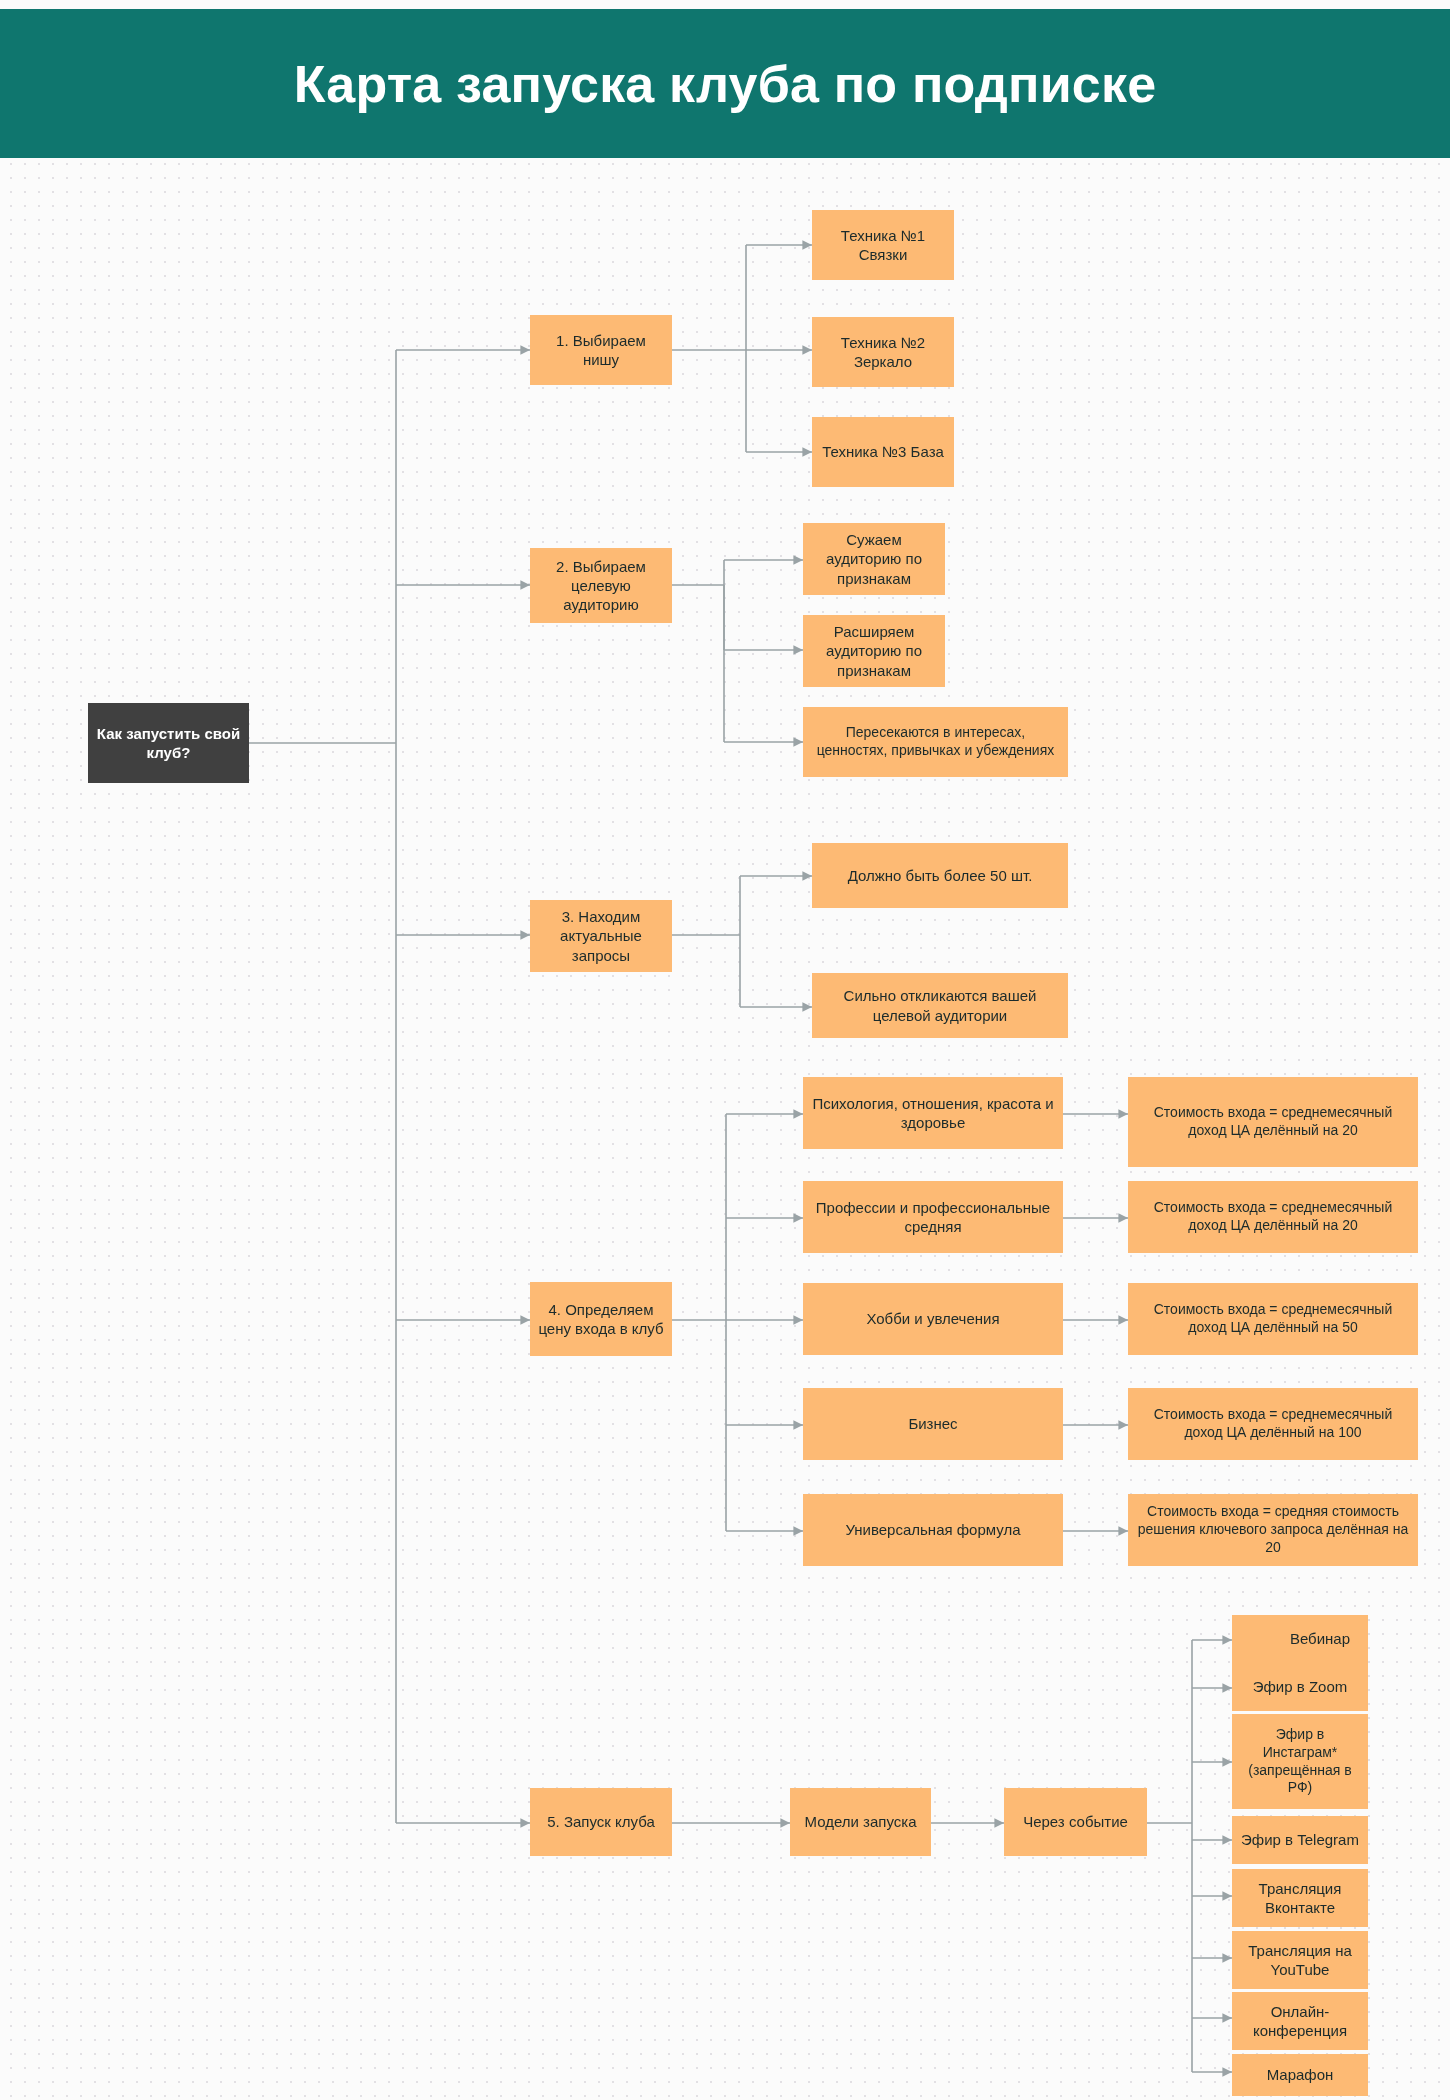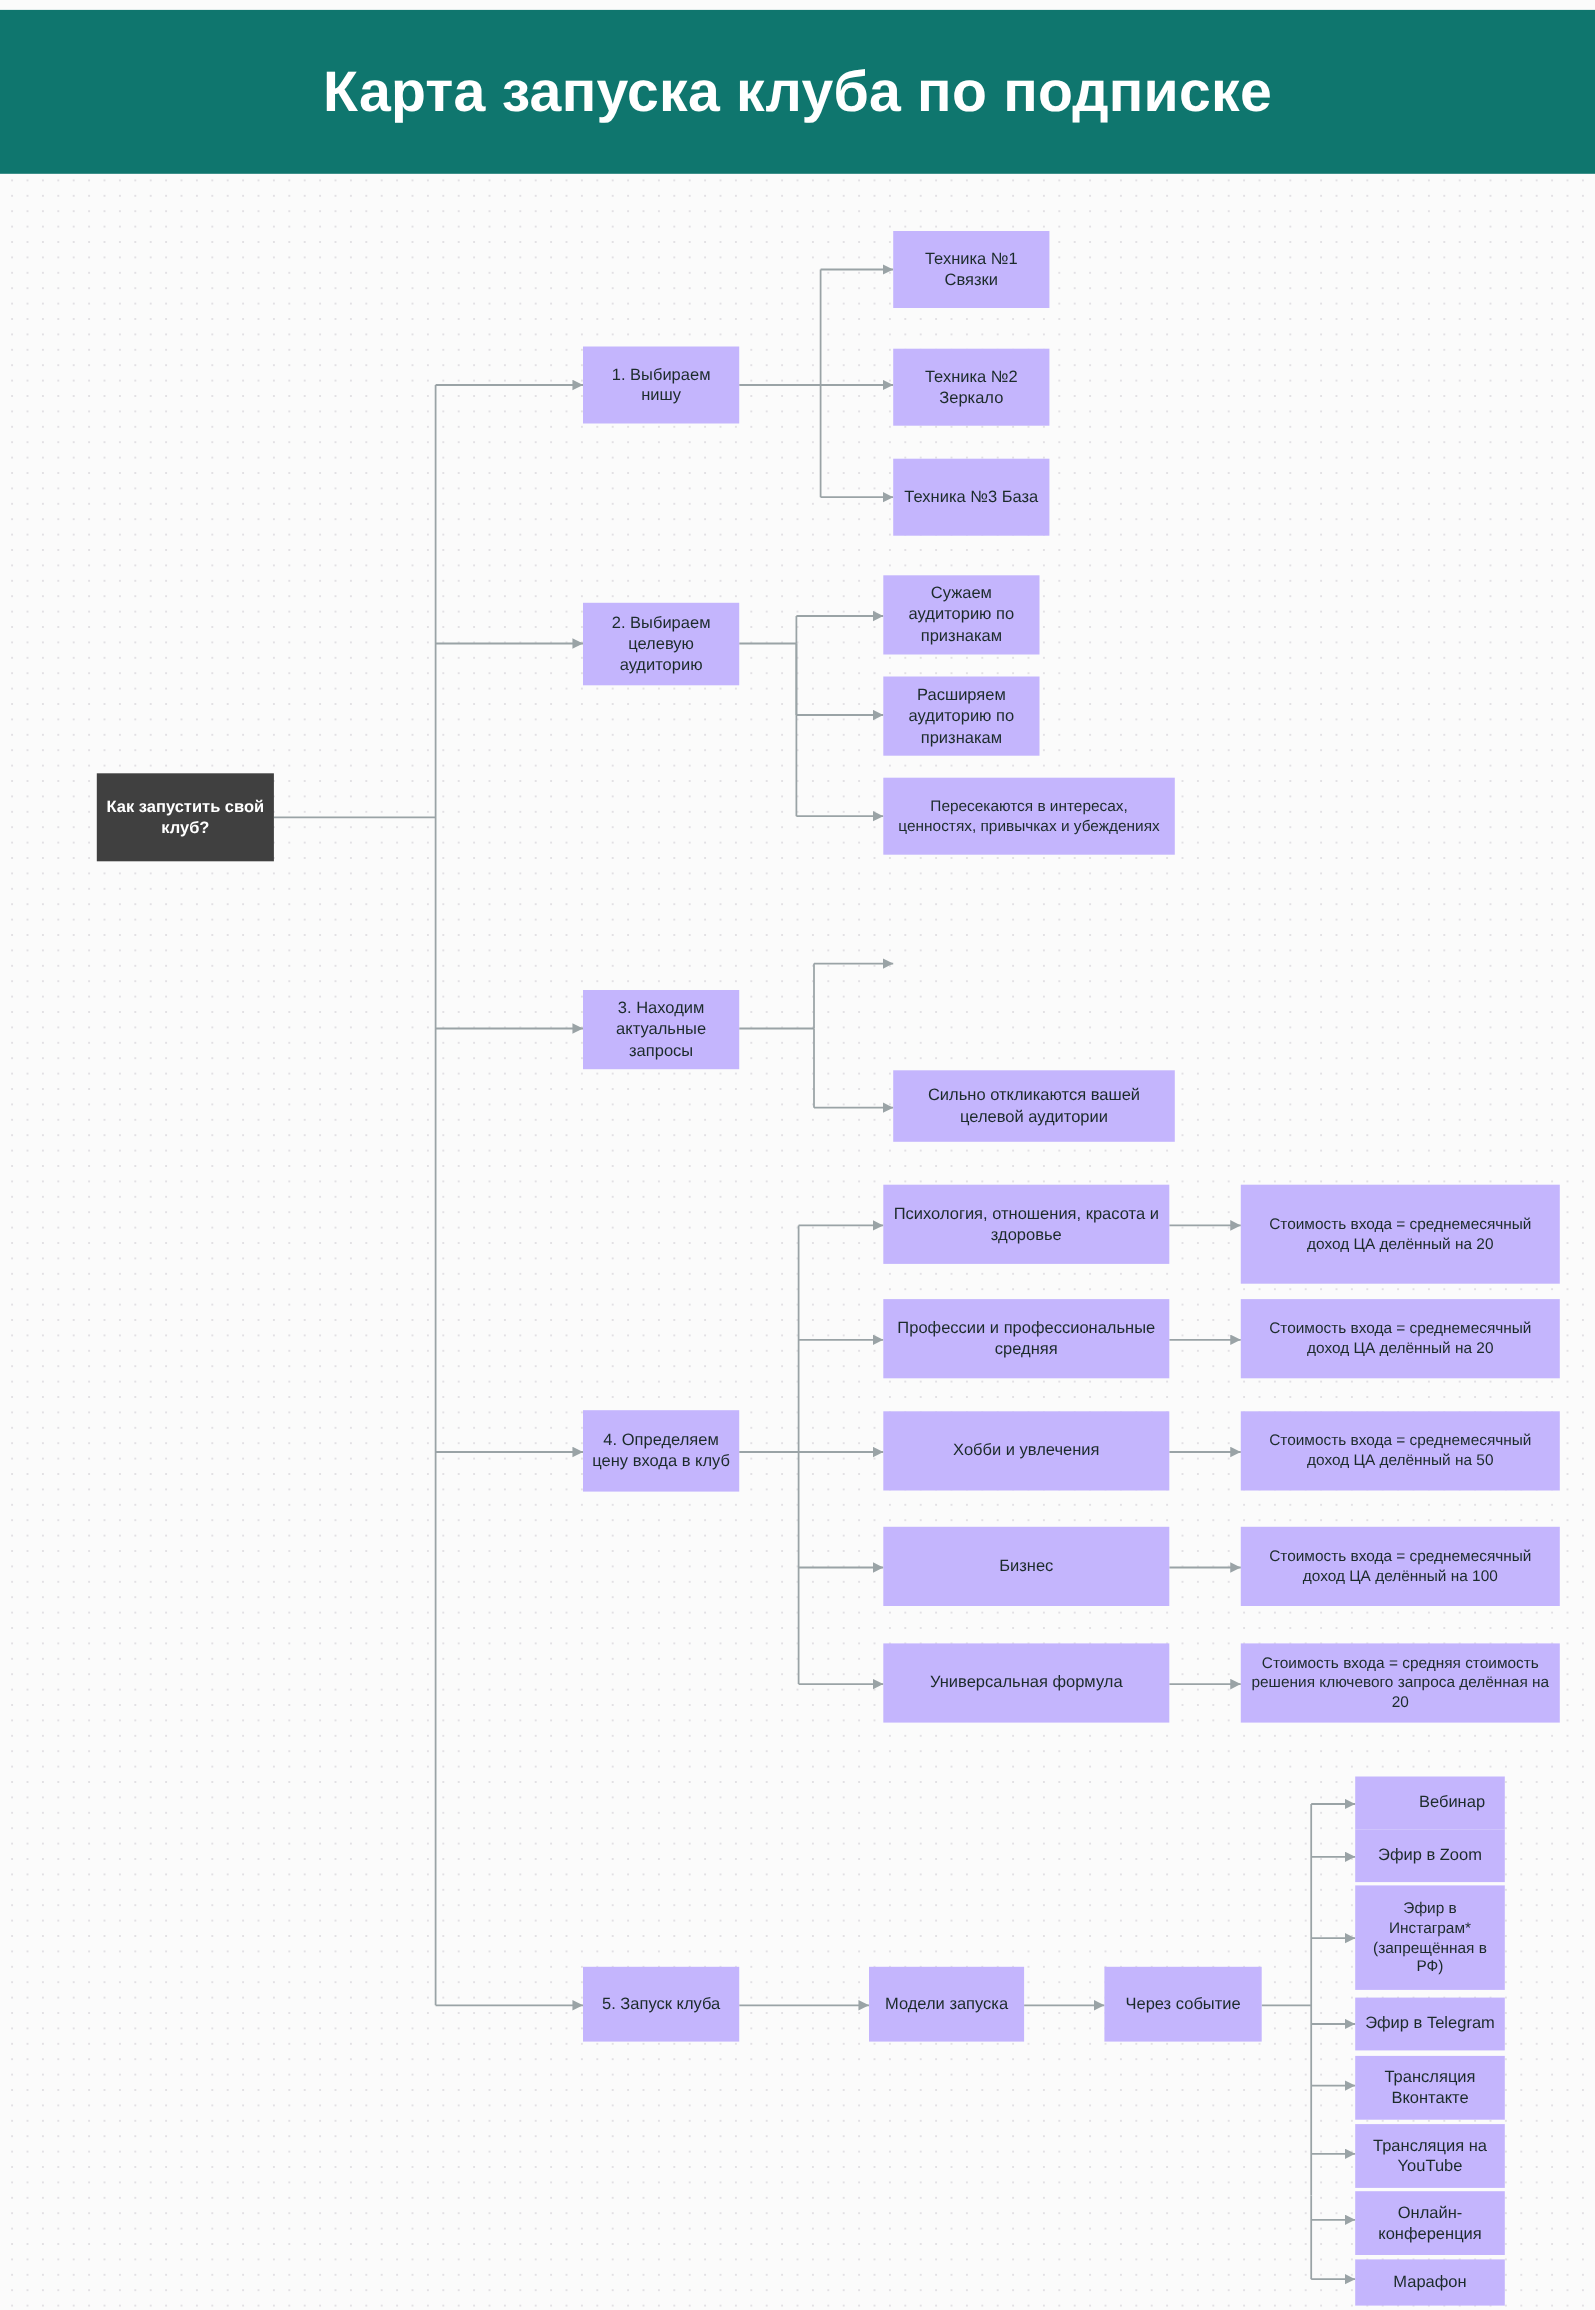--- a/index.html
+++ b/index.html
@@ -32,21 +32,21 @@
   }
 
   
   #wires{position:absolute;left:0;top:0;width:1450px;height:2100px;}
 
   
   .node{
     position:absolute;box-sizing:border-box;
     display:flex;align-items:center;justify-content:center;
     text-align:center;color:#1c2b2b;
-    background:#c4b5fd;
+    background:#fdba74;
     padding:4px 8px;
     line-height:1.28;
   }
   .node span{display:block;width:100%;}
   .root-node{
     background:#404040;color:#ffffff;font-weight:bold;
     font-size:15px;line-height:1.3;
   }
   .lvl1{font-size:15px;}
   .lvl2{font-size:15px;}
@@ -159,20 +159,23 @@
   <div class="node lvl2" style="left:803px;top:615px;width:142px;height:72px;">
     <span>Расширяем аудиторию по признакам</span>
   </div>
   <div class="node lvl2 small" style="left:803px;top:707px;width:265px;height:70px;">
     <span>Пересекаются в интересах, ценностях, привычках и убеждениях</span>
   </div>
 
   <div class="node lvl1" style="left:530px;top:900px;width:142px;height:72px;">
     <span>3. Находим актуальные запросы</span>
   </div>
+  <div class="node lvl2" style="left:812px;top:843px;width:256px;height:65px;">
+    <span>Должно быть более 50 шт.</span>
+  </div>
   <div class="node lvl2" style="left:812px;top:973px;width:256px;height:65px;">
     <span>Сильно откликаются вашей целевой аудитории</span>
   </div>
 
   <div class="node lvl1" style="left:530px;top:1282px;width:142px;height:74px;">
     <span>4. Определяем цену входа в клуб</span>
   </div>
 
   <div class="node lvl2" style="left:803px;top:1077px;width:260px;height:72px;">
     <span>Психология, отношения, красота и здоровье</span>

